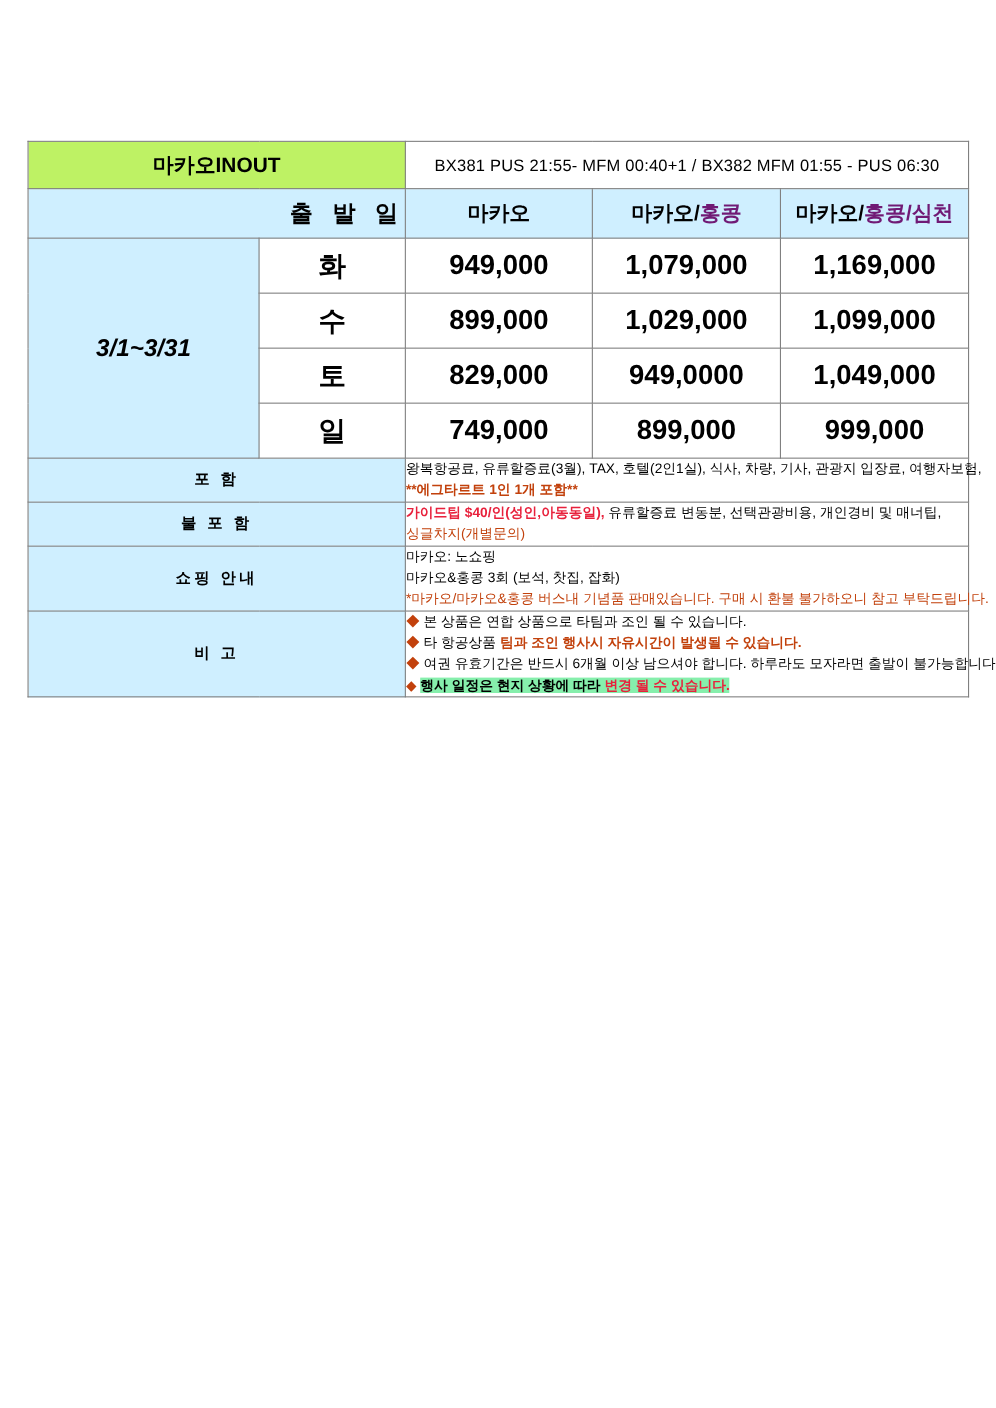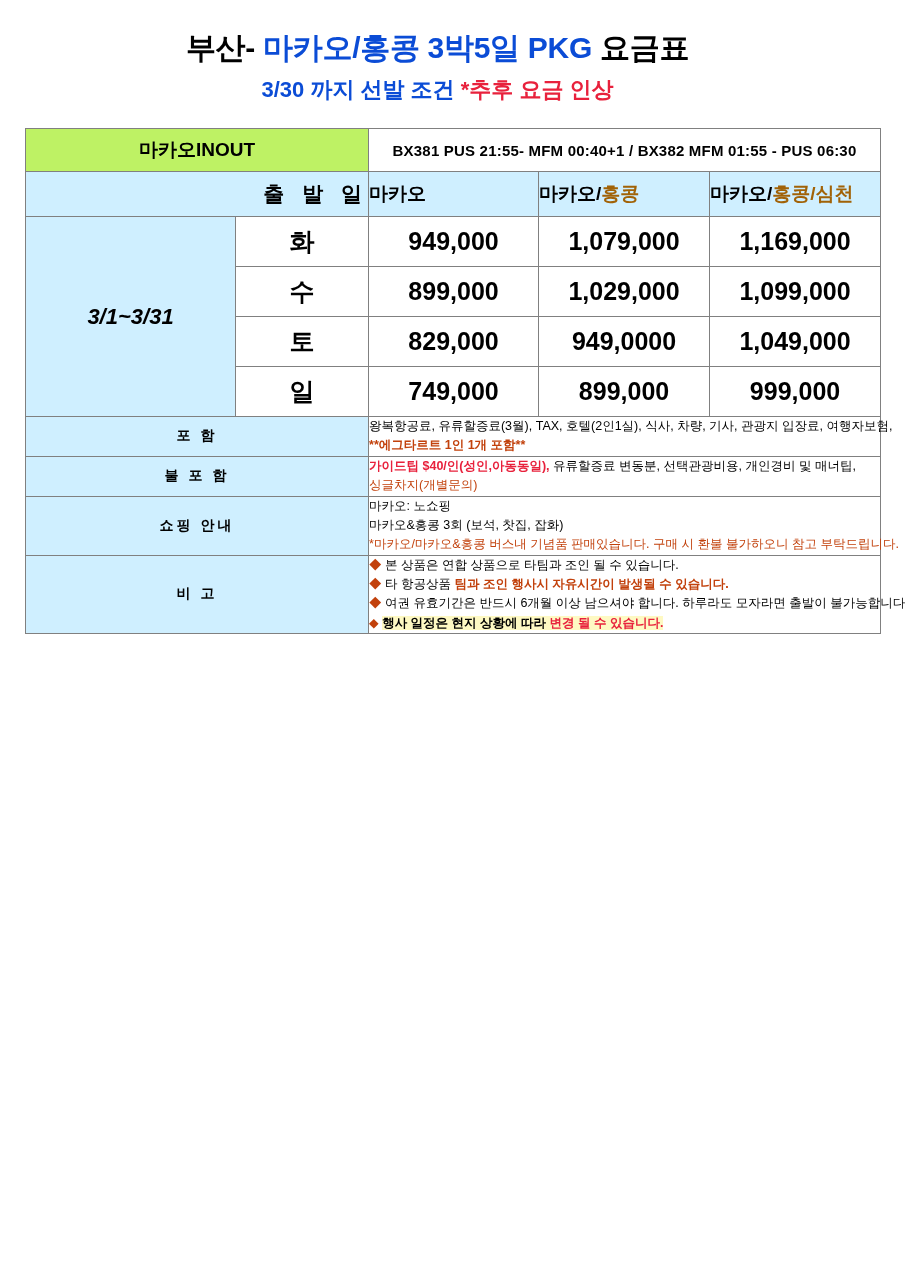--- a/index.html
+++ b/index.html
@@ -91,43 +91,43 @@
     height: 42px;
     text-align: center;
     font-size: 19px;
     font-weight: 700;
     background: #bef264;
   }
   .route-value {
     height: 42px;
     text-align: center;
     font-size: 15px;
-    font-weight: 700;
+    font-weight: 400;
     background: #ffffff;
     letter-spacing: 0.2px;
   }
 
   .hdr-depart {
     height: 44px;
     text-align: right;
     font-size: 21px;
     font-weight: 700;
     letter-spacing: 6px;
     background: #cfefff;
   }
   .hdr-col {
     height: 44px;
-    text-align: left;
+    text-align: center;
     font-size: 19px;
     font-weight: 700;
     background: #cfefff;
     white-space: nowrap;
     margin-top: 28px;
   }
-  .hdr-col .red { color: #a16207; }
+  .hdr-col .red { color: #701a75; }
 
   .period {
     text-align: center;
     font-size: 22px;
     font-weight: 700;
     background: #cfefff;
     font-style: italic;
   }
   .day {
     height: 49px;
@@ -155,39 +155,28 @@
   .info-body {
     background: #ffffff;
     padding: 5px 6px 6px 6px;
     font-size: 12.5px;
     line-height: 1.55;
   }
   .info-body div { white-space: nowrap; }
   .t-blue { color: #c2410c; }
   .t-red { color: #e8213c; }
   .t-bold { font-weight: 700; }
-  .hl { background: #fef9c3; }
+  .hl { background: #86efac; }
 </style>
 </head>
 <body>
 
 <div class="page">
 
   <div class="header">
-    <div class="titles">
-      <div class="title-main">
-        <span>부산-</span>
-        <span class="blue">마카오/홍콩 3박5일 PKG</span>
-        <span>요금표</span>
-      </div>
-      <div class="title-sub">
-        <span>3/30 까지 선발 조건</span>
-        <span class="red">*추후 요금 인상</span>
-      </div>
-    </div>
   </div>
 
   <table class="main-table">
     <colgroup>
       <col style="width:210px">
       <col style="width:133px">
       <col style="width:170px">
       <col style="width:171px">
       <col style="width:171px">
     </colgroup>

